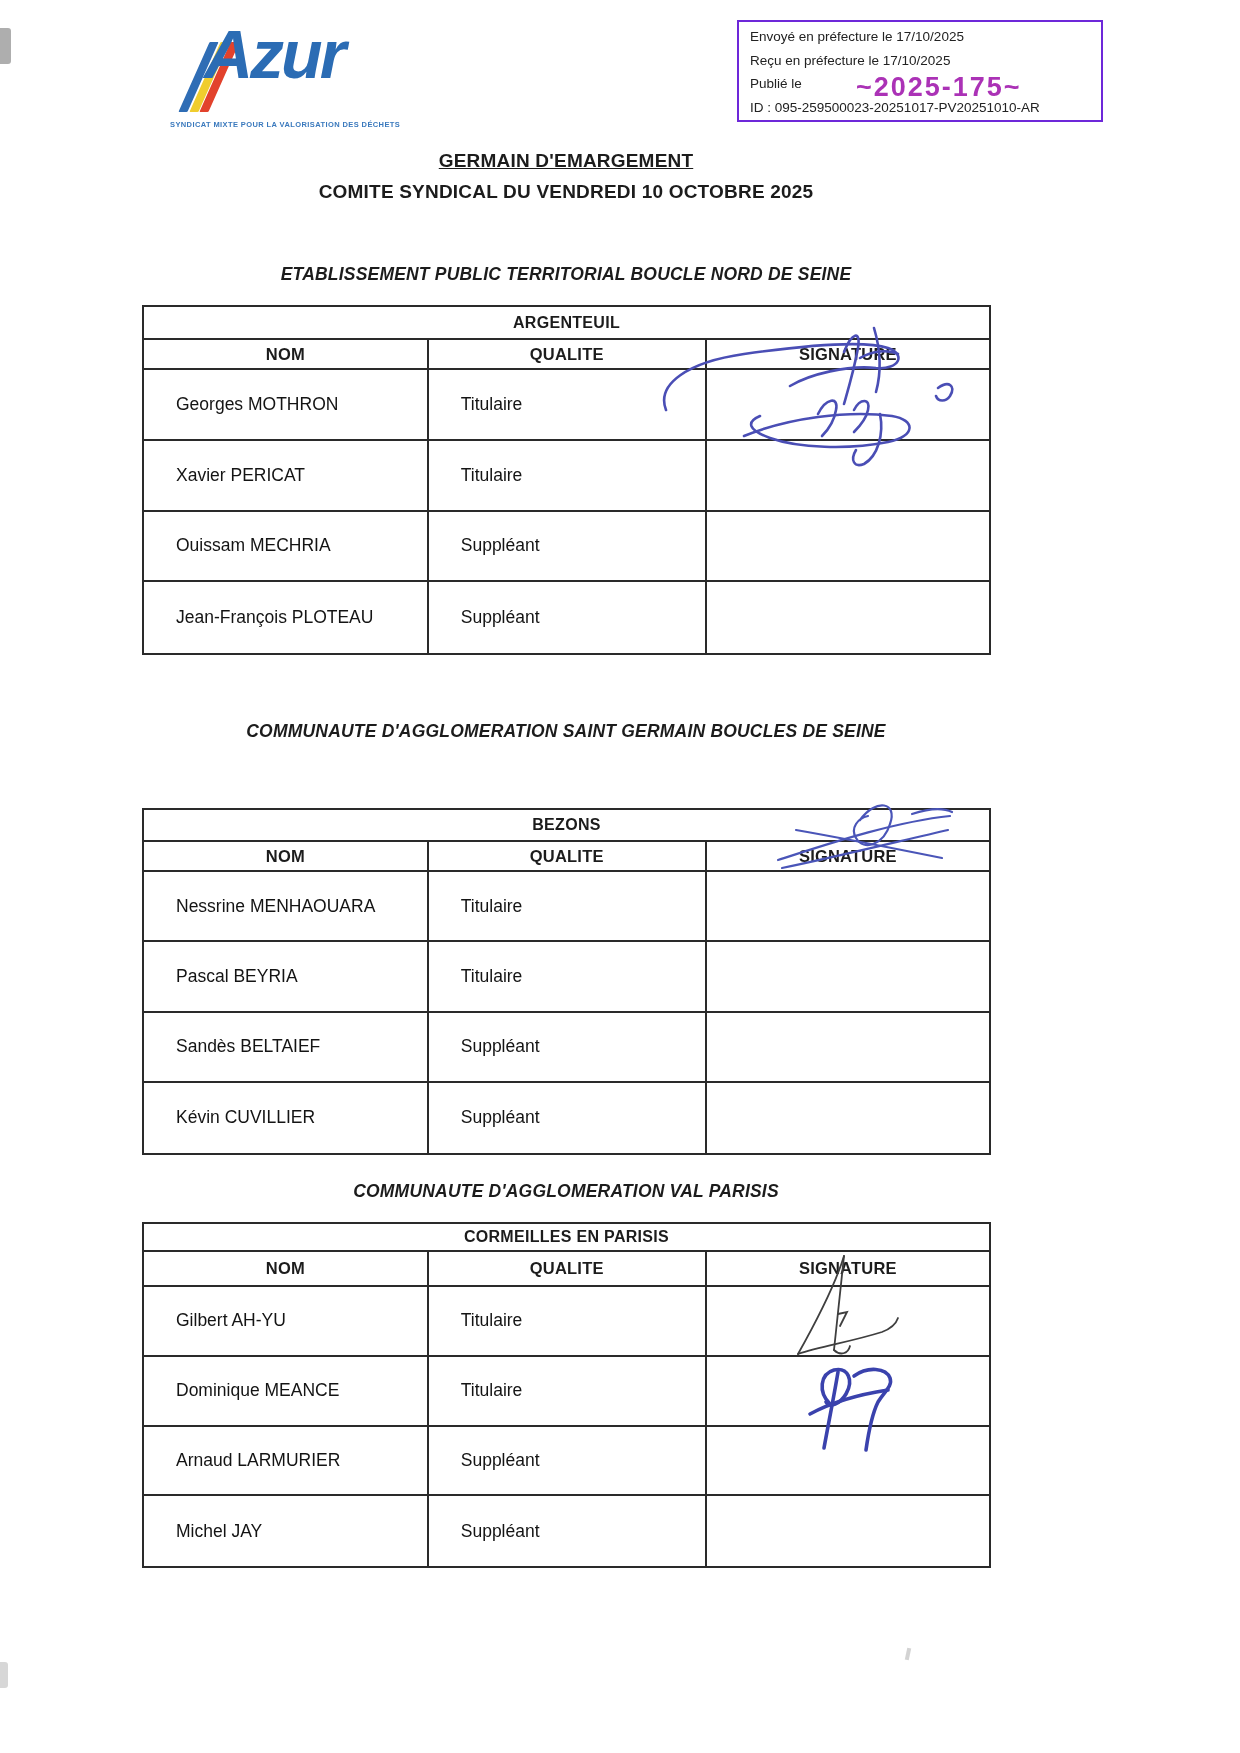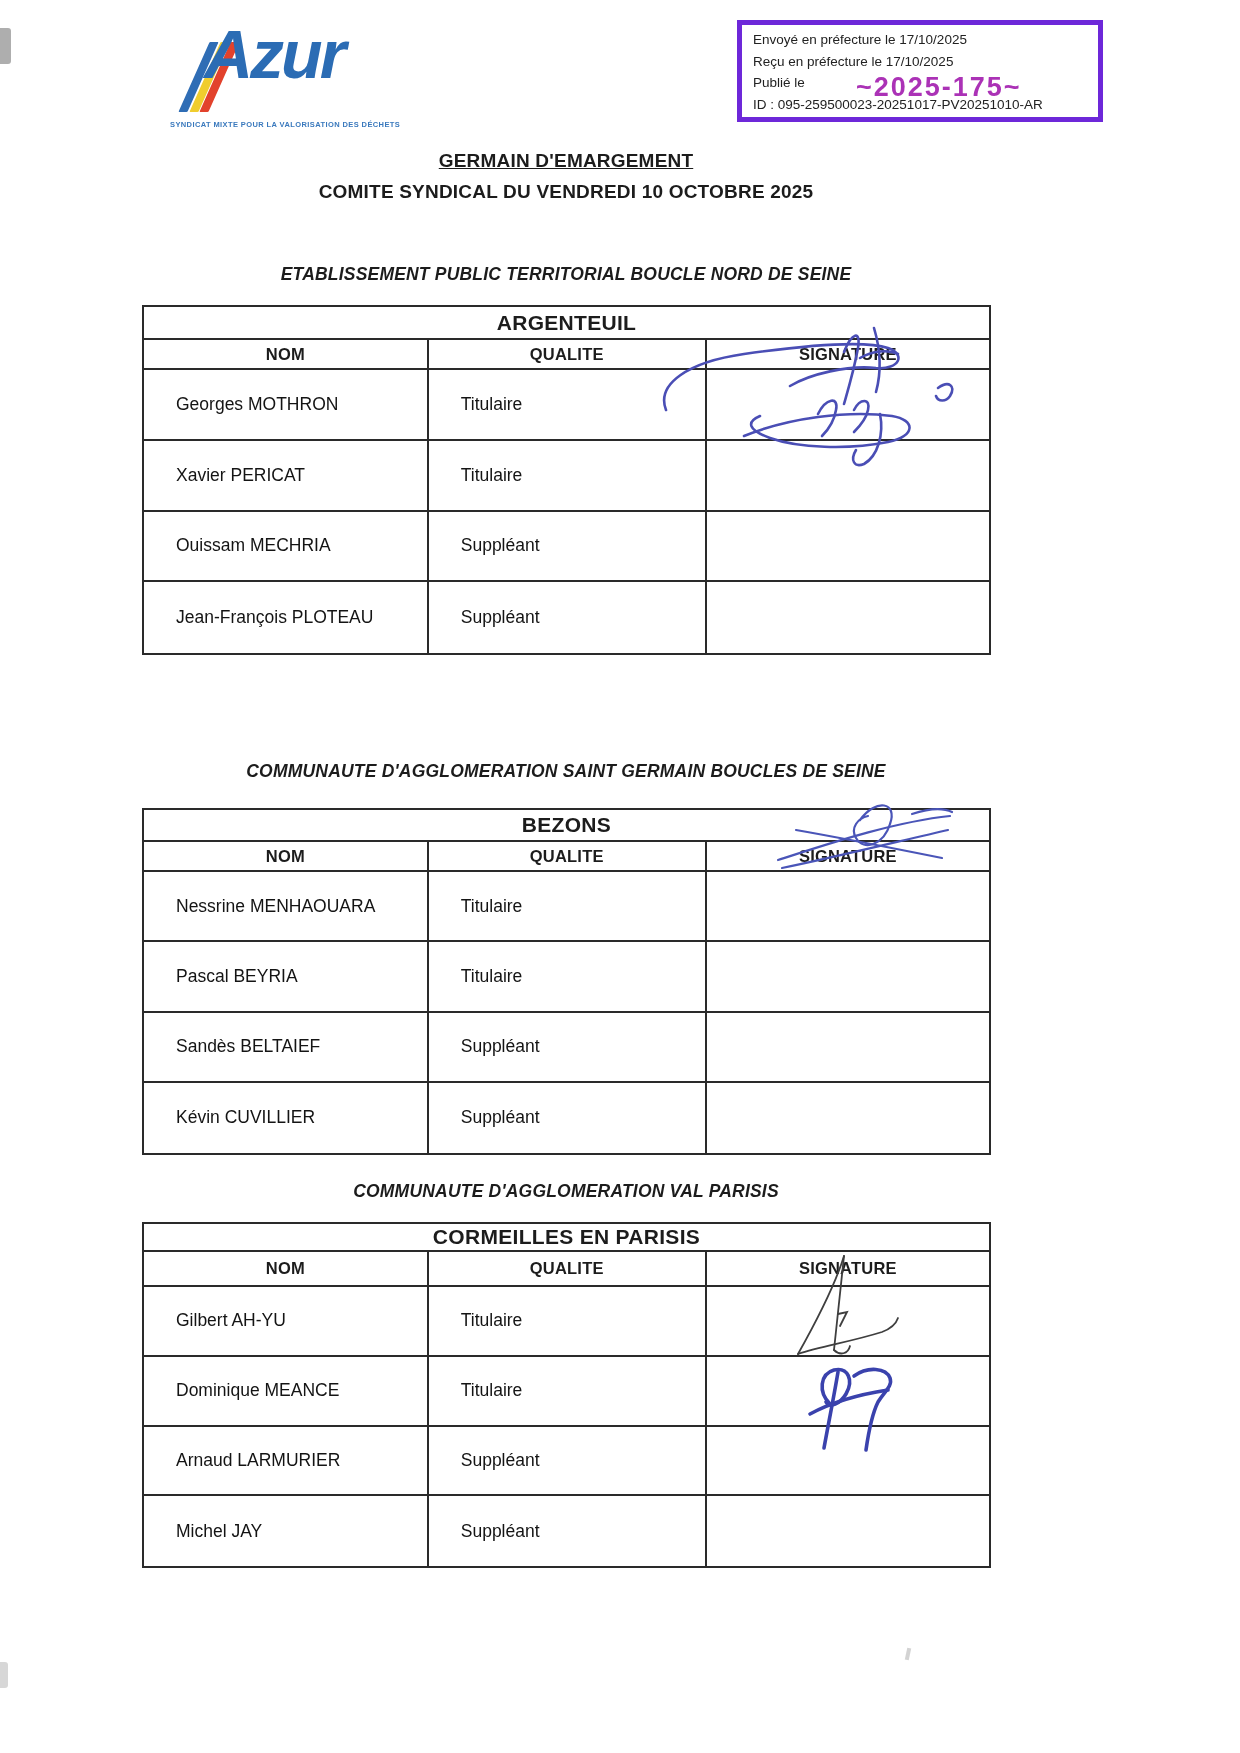--- a/index.html
+++ b/index.html
@@ -21,53 +21,53 @@
     font-style:italic; color:#2b6cb4; letter-spacing:-3px; line-height:1;
   }
   .logo-tagline {
     position:absolute; left:2px; top:86px; width:218px; text-align:center;
     font-size:7.5px; font-weight:bold; color:#3a79bd; letter-spacing:0.4px; white-space:nowrap;
   }
 
   
   .stamp {
     position:absolute; left:737px; top:20px; width:366px; height:102px;
-    border:5px solid #6d28d9; box-sizing:border-box; padding:7px 11px 5px 11px;
+    border:2px solid #6d28d9; box-sizing:border-box; padding:7px 11px 5px 11px;
     display:flex; flex-direction:column; justify-content:space-between;
     font-size:13.5px; color:#222; z-index:2; background:transparent;
   }
   .watermark {
     position:absolute; left:856px; top:72px; z-index:1;
     font-size:27px; color:#a21caf; letter-spacing:2px; font-weight:bold; opacity:.9;
   }
 
   
   .titles { position:absolute; left:142px; top:150px; width:848px; text-align:center; z-index:1; }
   .title-main { font-size:19px; font-weight:bold; text-decoration:underline; letter-spacing:.2px; }
   .title-sub  { font-size:19px; font-weight:bold; margin-top:9px; letter-spacing:.2px; }
 
   .section-heading {
     position:absolute; left:142px; width:848px; text-align:center;
     font-size:17.5px; font-weight:bold; font-style:italic; letter-spacing:.2px;
   }
-  .sh-1 { top:264px; } .sh-2 { top:761px; } .sh-3 { top:1181px; }
+  .sh-1 { top:264px; } .sh-2 { top:721px; } .sh-3 { top:1181px; }
 
   
   .sheet {
     position:absolute; left:142px; width:849px; box-sizing:border-box;
     border:2px solid #2a2a2a; display:grid;
     grid-template-columns:33.7% 32.9% 33.4%; background:#fff;
   }
   .t1 { top:305px; height:350px; grid-template-rows:33px 30px repeat(4, 1fr); }
   .t2 { top:808px; height:347px; grid-template-rows:32px 30px repeat(4, 1fr); }
   .t3 { top:1222px; height:346px; grid-template-rows:28px 35px repeat(4, 1fr); }
 
   .city {
     grid-column:1 / 4; display:flex; align-items:center; justify-content:center;
-    font-size:21px; font-weight:600; letter-spacing:.3px;
+    font-size:16px; font-weight:600; letter-spacing:.3px;
     border-bottom:2px solid #2a2a2a;
   }
   .hcell {
     display:flex; align-items:center; justify-content:center;
     font-size:16.5px; font-weight:700; letter-spacing:.2px;
     border-bottom:2px solid #2a2a2a; border-right:2px solid #2a2a2a;
   }
   .cell {
     display:flex; align-items:center; font-size:17.5px; color:#141414;
     border-bottom:2px solid #2a2a2a; border-right:2px solid #2a2a2a;

